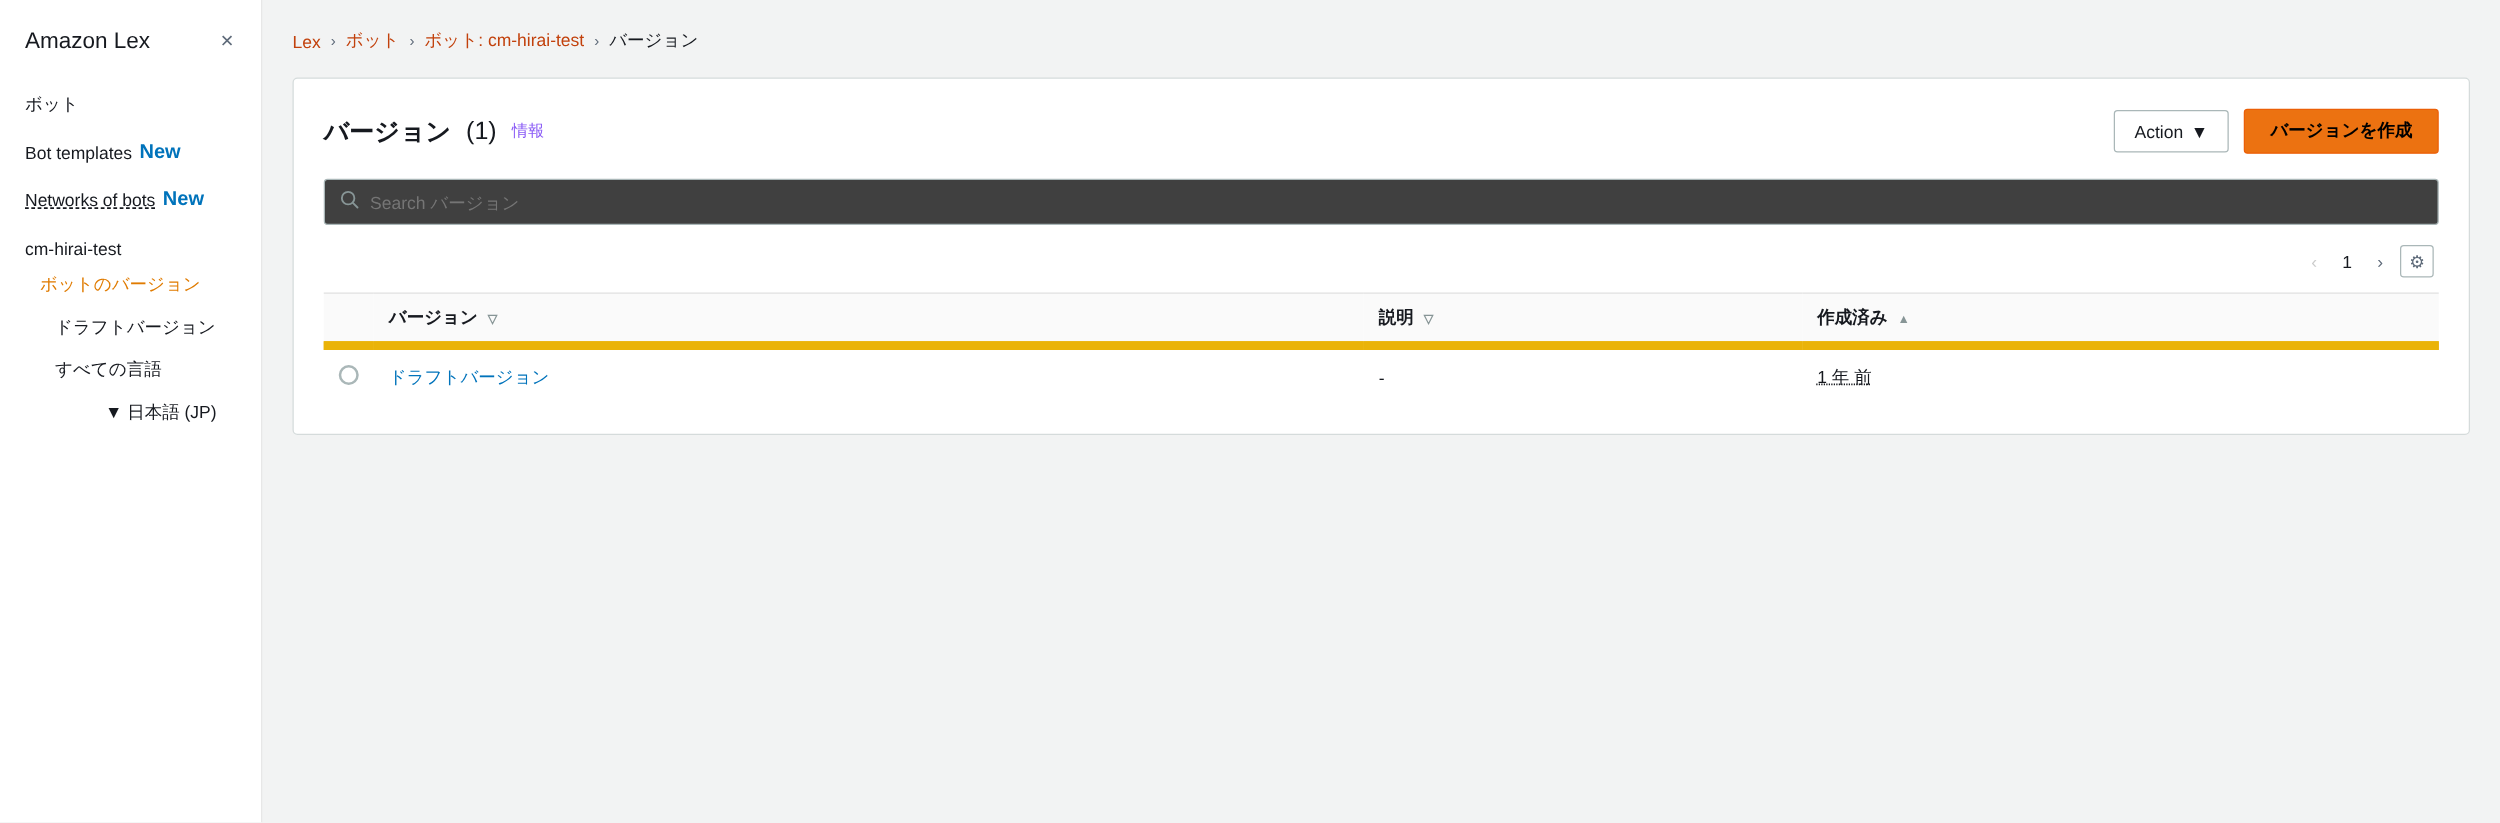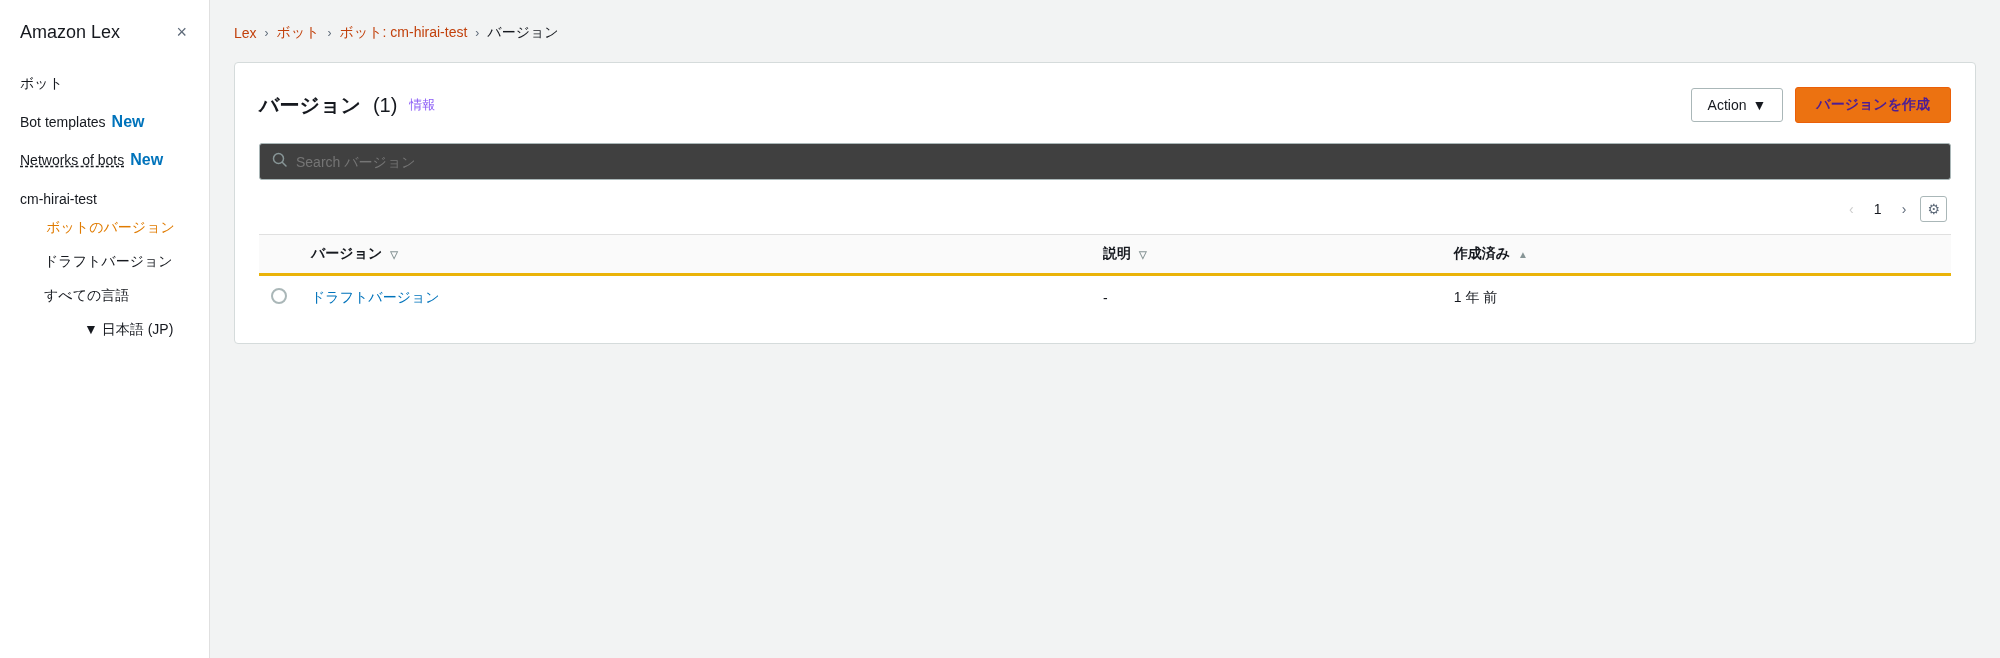--- a/index.html
+++ b/index.html
@@ -63,21 +63,20 @@
       padding: 12px 20px 4px 20px;
       color: #16191f;
       font-size: 14px;
       font-weight: 400;
     }
     .sidebar-sub-item {
       padding: 8px 20px 8px 32px;
       cursor: pointer;
       font-size: 14px;
       color: #16191f;
-      text-align: center;
     }
     .sidebar-sub-item.active {
       color: #e07b00;
       font-weight: 500;
     }
     .sidebar-sub-item-indent {
       padding: 8px 20px 8px 44px;
       cursor: pointer;
       font-size: 14px;
       color: #16191f;
@@ -181,21 +180,21 @@
       color: #16191f;
     }
     .btn-primary {
       padding: 8px 20px;
       background: #ec7211;
       border: 1px solid #eb5f07;
       border-radius: 3px;
       cursor: pointer;
       font-size: 14px;
       font-weight: 600;
-      color: #4c1d95;
+      color: #000000;
     }
 
     
     .search-bar {
       display: flex;
       align-items: center;
       border: 1px solid #aab7b8;
       border-radius: 3px;
       padding: 8px 12px;
       gap: 8px;
@@ -253,21 +252,21 @@
       width: 100%;
       border-collapse: collapse;
     }
     .table th {
       text-align: left;
       font-weight: 700;
       font-size: 14px;
       color: #16191f;
       padding: 10px 12px;
       border-top: 1px solid #e0e0e0;
-      border-bottom: 3px solid #eab308;
+      border-bottom: 7px solid #eab308;
       background: #fafafa;
     }
     .table th .sort-icon {
       color: #879596;
       font-size: 10px;
       margin-left: 4px;
     }
     .table td {
       padding: 12px 12px;
       border-bottom: 1px solid #e0e0e0;
@@ -288,20 +287,21 @@
       background: #fff;
       cursor: pointer;
       display: inline-block;
     }
     .link-cell {
       color: #0073bb;
       cursor: pointer;
       text-decoration: none;
     }
     .dotted-underline {
+      text-decoration: underline;
       text-decoration-style: dotted;
     }
   </style>
 </head>
 <body>
 
 <aside class="sidebar">
   <div class="sidebar-header">
     <span class="sidebar-title">Amazon Lex</span>
     <button class="sidebar-close-btn">×</button>

